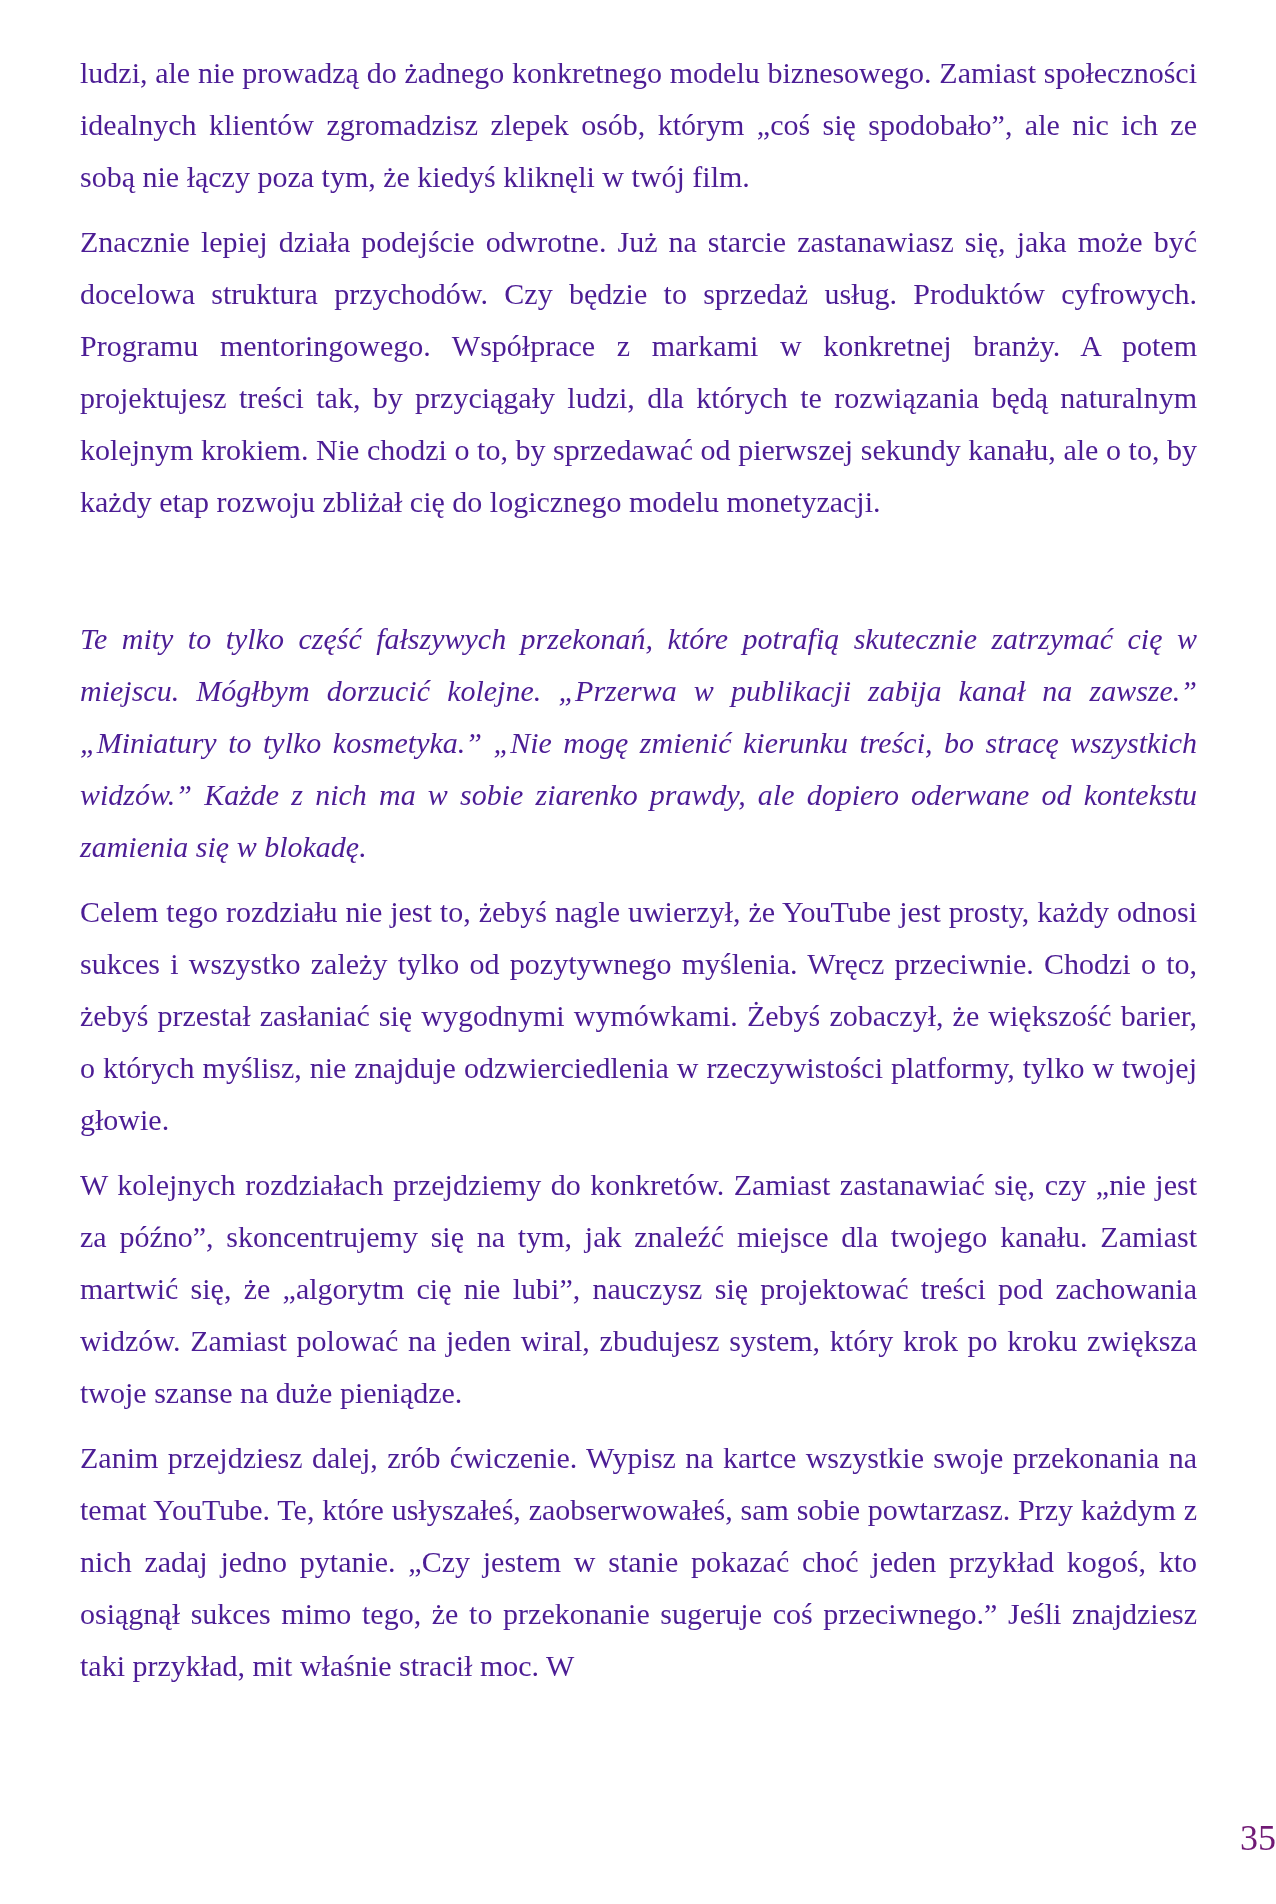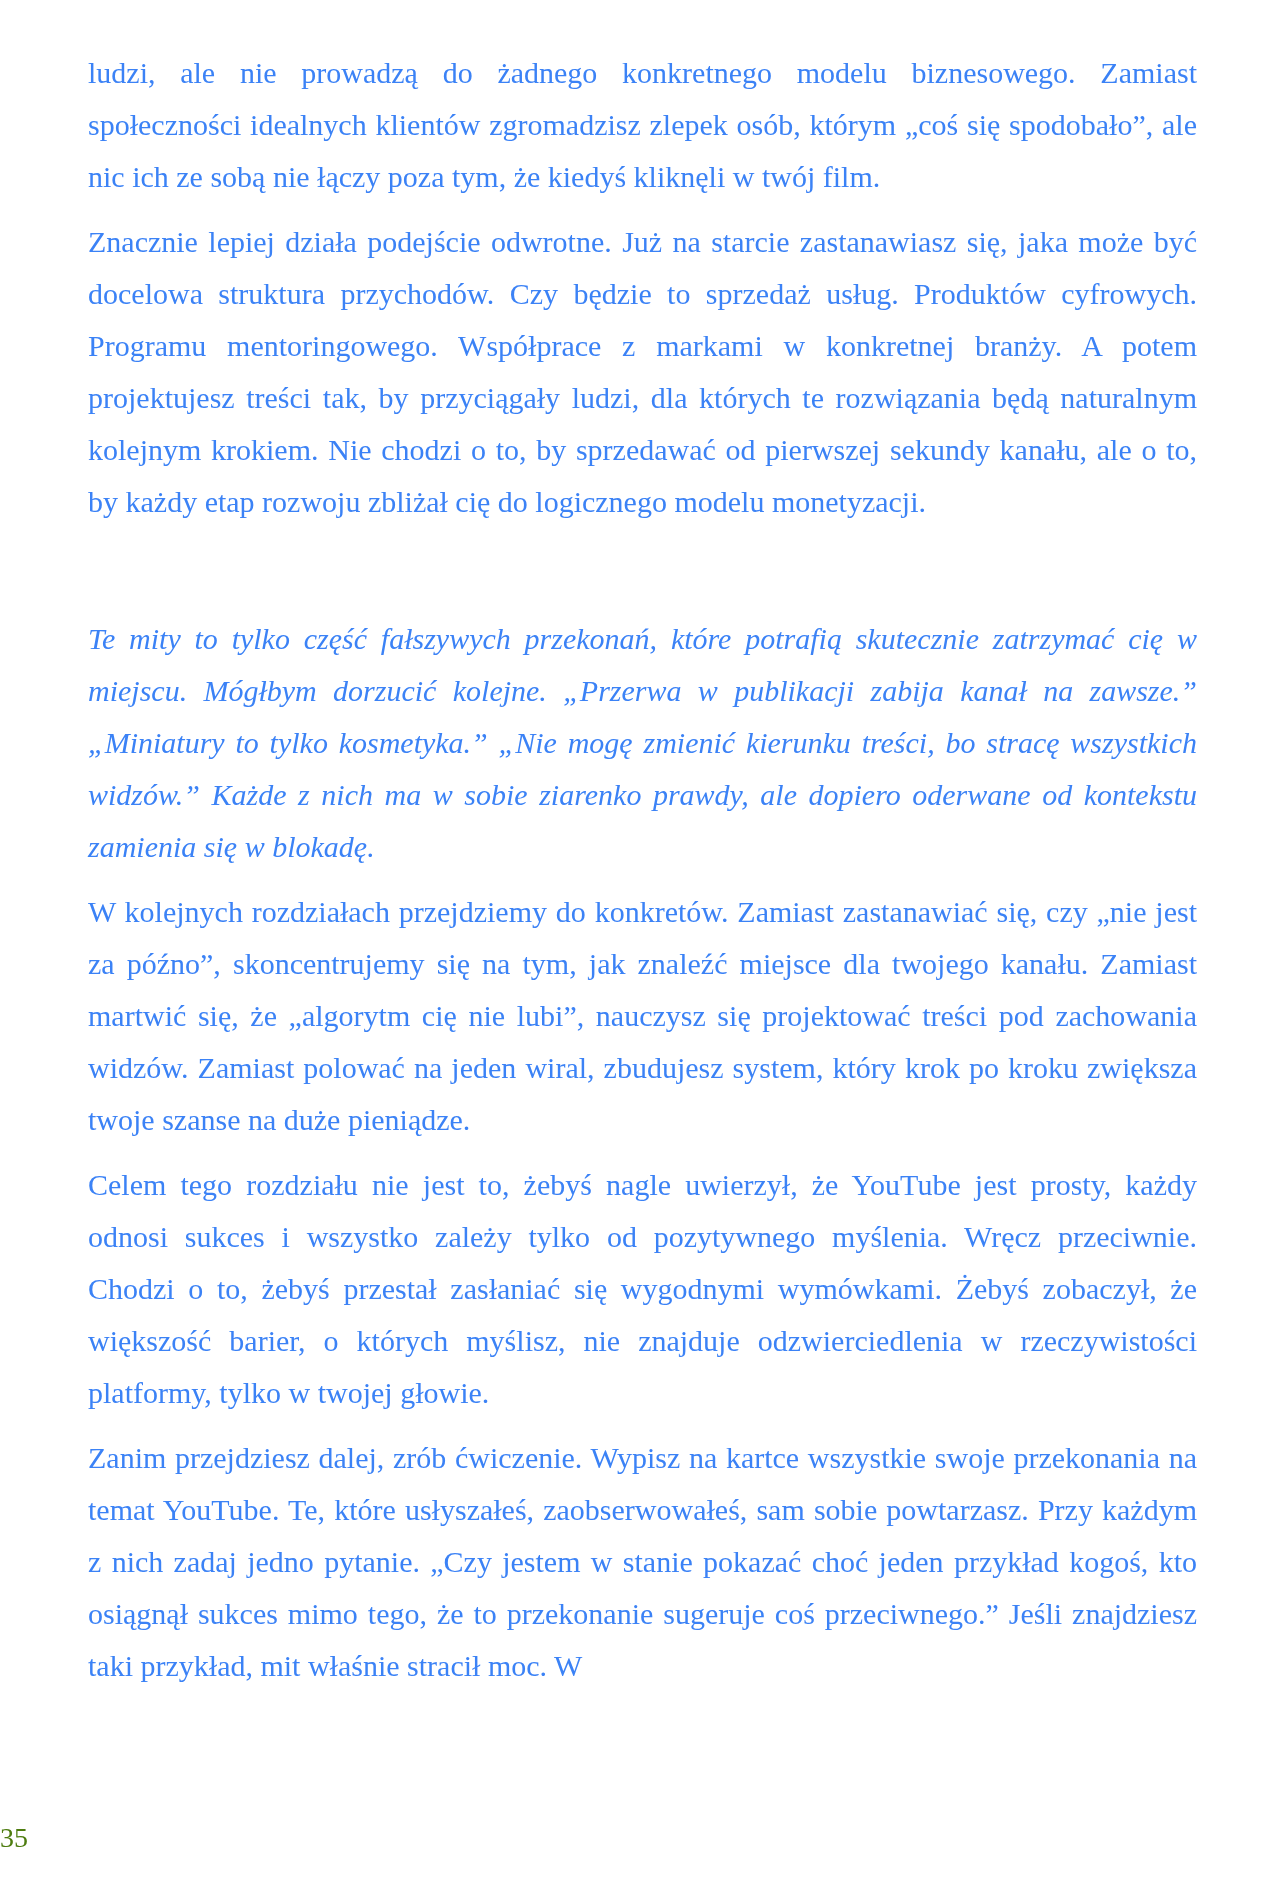--- a/index.html
+++ b/index.html
@@ -16,48 +16,48 @@
     font-family: "Liberation Serif", "DejaVu Serif", serif;
     overflow: hidden;
   }
   .content {
     position: absolute;
     top: 47px;
     left: 80px;
     width: 1117px;
   }
   .content p {
-    margin: 0 0 13px 8px;
+    margin: 0 0 13px 0;
     font-size: 30px;
     line-height: 52px;
     text-align: justify;
     text-justify: inter-word;
-    color: #3b82f6;
+    color: #4c1d95;
   }
   .content p.section-break {
     margin-top: 85px;
     font-style: italic;
   }
   .footer {
     position: absolute;
     left: 0;
     width: 100%;
     top: 1818px;
-    text-align: left;
-    font-size: 28px;
+    text-align: right;
+    font-size: 36px;
     line-height: 40px;
-    color: #4d7c0f;
+    color: #701a75;
   }
 </style>
 </head>
 <body>
 
 <div class="page">
   <div class="content">
     <p>ludzi, ale nie prowadzą do żadnego konkretnego modelu biznesowego. Zamiast społeczności idealnych klientów zgromadzisz zlepek osób, którym „coś się spodobało”, ale nic ich ze sobą nie łączy poza tym, że kiedyś kliknęli w twój film.</p>
     <p>Znacznie lepiej działa podejście odwrotne. Już na starcie zastanawiasz się, jaka może być docelowa struktura przychodów. Czy będzie to sprzedaż usług. Produktów cyfrowych. Programu mentoringowego. Współprace z markami w konkretnej branży. A potem projektujesz treści tak, by przyciągały ludzi, dla których te rozwiązania będą naturalnym kolejnym krokiem. Nie chodzi o to, by sprzedawać od pierwszej sekundy kanału, ale o to, by każdy etap rozwoju zbliżał cię do logicznego modelu monetyzacji.</p>
     <p class="section-break">Te mity to tylko część fałszywych przekonań, które potrafią skutecznie zatrzymać cię w miejscu. Mógłbym dorzucić kolejne. „Przerwa w publikacji zabija kanał na zawsze.” „Miniatury to tylko kosmetyka.” „Nie mogę zmienić kierunku treści, bo stracę wszystkich widzów.” Każde z nich ma w sobie ziarenko prawdy, ale dopiero oderwane od kontekstu zamienia się w blokadę.</p>
+    <p>Celem tego rozdziału nie jest to, żebyś nagle uwierzył, że YouTube jest prosty, każdy odnosi sukces i wszystko zależy tylko od pozytywnego myślenia. Wręcz przeciwnie. Chodzi o to, żebyś przestał zasłaniać się wygodnymi wymówkami. Żebyś zobaczył, że większość barier, o których myślisz, nie znajduje odzwierciedlenia w rzeczywistości platformy, tylko w twojej głowie.</p>
     <p>W kolejnych rozdziałach przejdziemy do konkretów. Zamiast zastanawiać się, czy „nie jest za późno”, skoncentrujemy się na tym, jak znaleźć miejsce dla twojego kanału. Zamiast martwić się, że „algorytm cię nie lubi”, nauczysz się projektować treści pod zachowania widzów. Zamiast polować na jeden wiral, zbudujesz system, który krok po kroku zwiększa twoje szanse na duże pieniądze.</p>
-    <p>Celem tego rozdziału nie jest to, żebyś nagle uwierzył, że YouTube jest prosty, każdy odnosi sukces i wszystko zależy tylko od pozytywnego myślenia. Wręcz przeciwnie. Chodzi o to, żebyś przestał zasłaniać się wygodnymi wymówkami. Żebyś zobaczył, że większość barier, o których myślisz, nie znajduje odzwierciedlenia w rzeczywistości platformy, tylko w twojej głowie.</p>
     <p>Zanim przejdziesz dalej, zrób ćwiczenie. Wypisz na kartce wszystkie swoje przekonania na temat YouTube. Te, które usłyszałeś, zaobserwowałeś, sam sobie powtarzasz. Przy każdym z nich zadaj jedno pytanie. „Czy jestem w stanie pokazać choć jeden przykład kogoś, kto osiągnął sukces mimo tego, że to przekonanie sugeruje coś przeciwnego.” Jeśli znajdziesz taki przykład, mit właśnie stracił moc. W</p>
   </div>
   <div class="footer">35</div>
 </div>
 
 </body></html>

